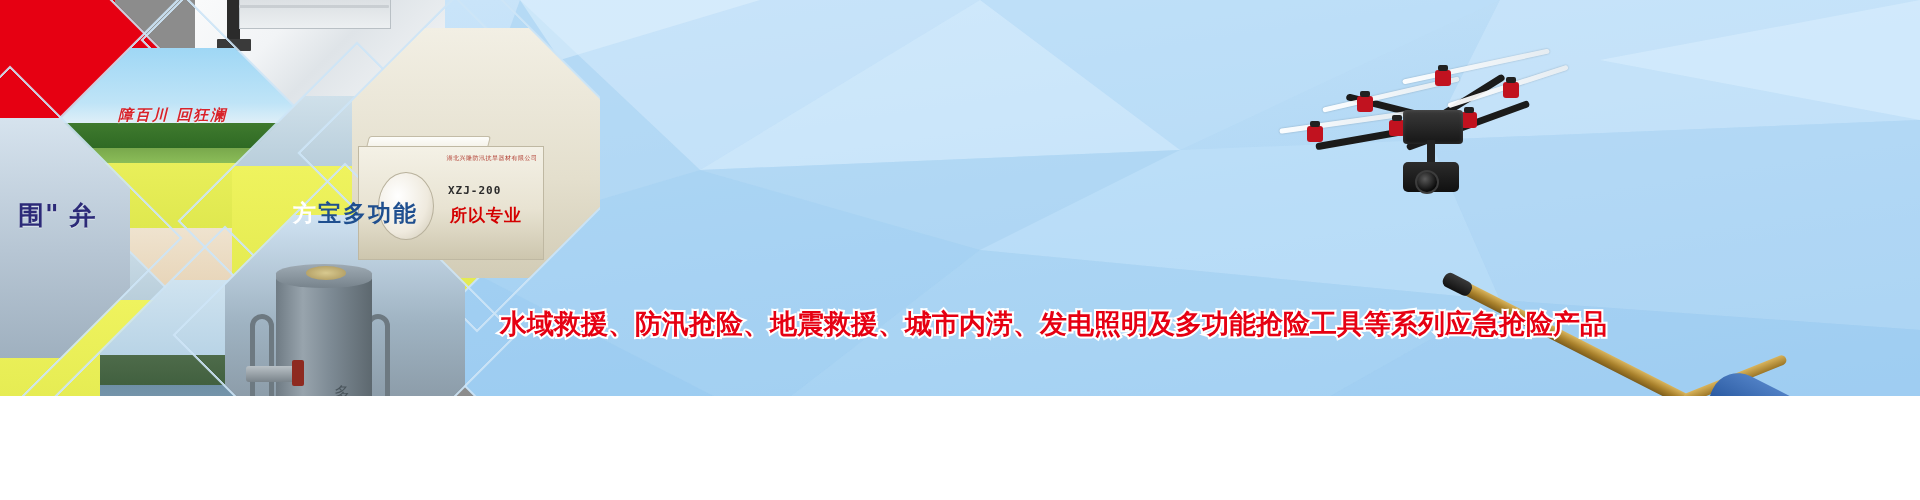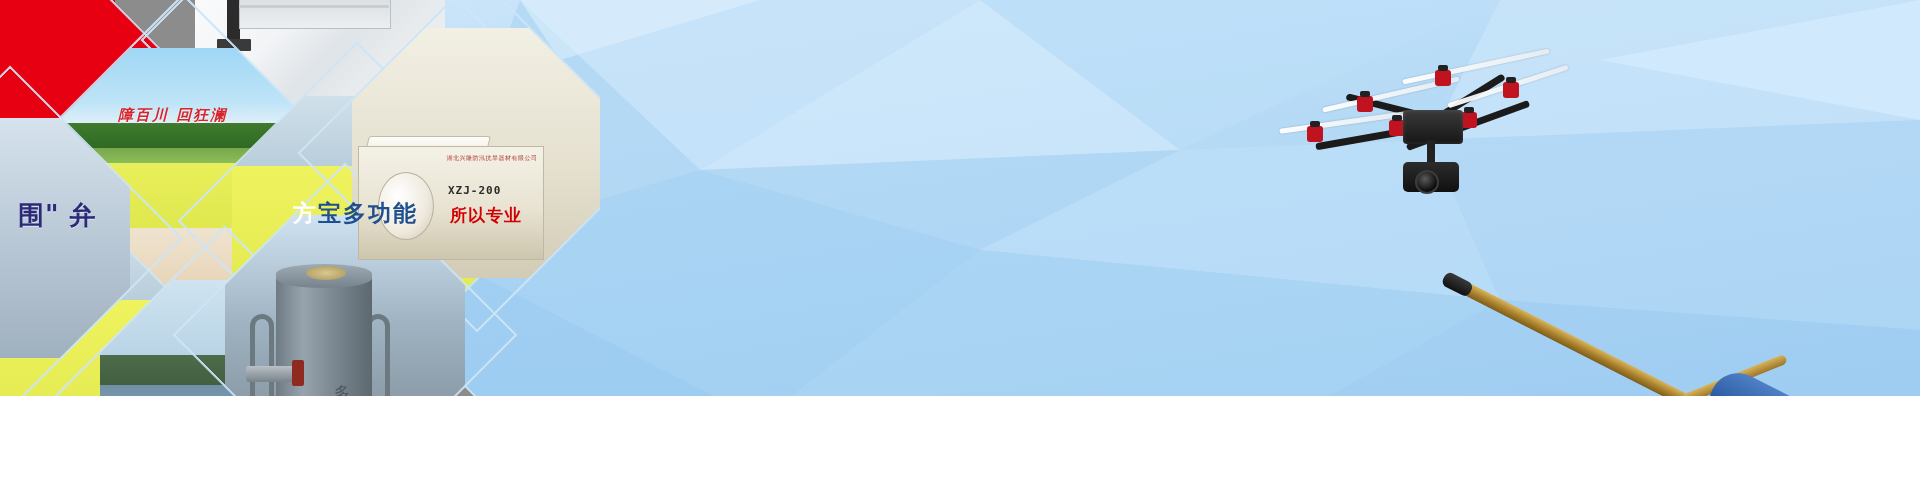--- a/index.html
+++ b/index.html
@@ -423,14 +423,15 @@
     <div class="cross"></div>
     <div class="tank"></div>
     <div class="base-red" style="left:286px;top:178px;width:24px;height:34px;transform:rotate(18deg);"></div>
     <div class="base-red" style="left:372px;top:176px;width:22px;height:36px;transform:rotate(-8deg);"></div>
     <div class="base-plate"></div>
     <div class="base-blue"></div>
   </div>
 
 
 
+  <div id="line3" class="headline">水域救援、防汛抢险、地震救援、城市内涝、发电照明及多功能抢险工具等系列应急抢险产品</div>
 
 </div>
 
 </body></html>

